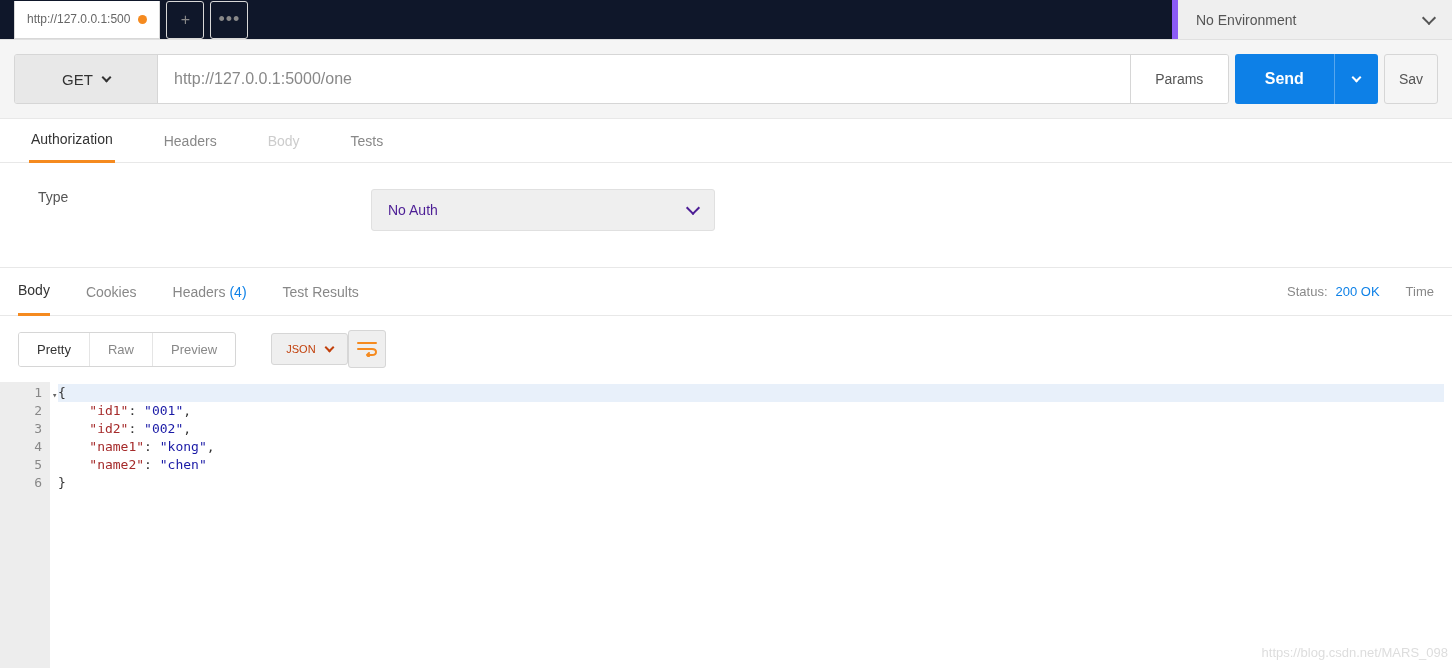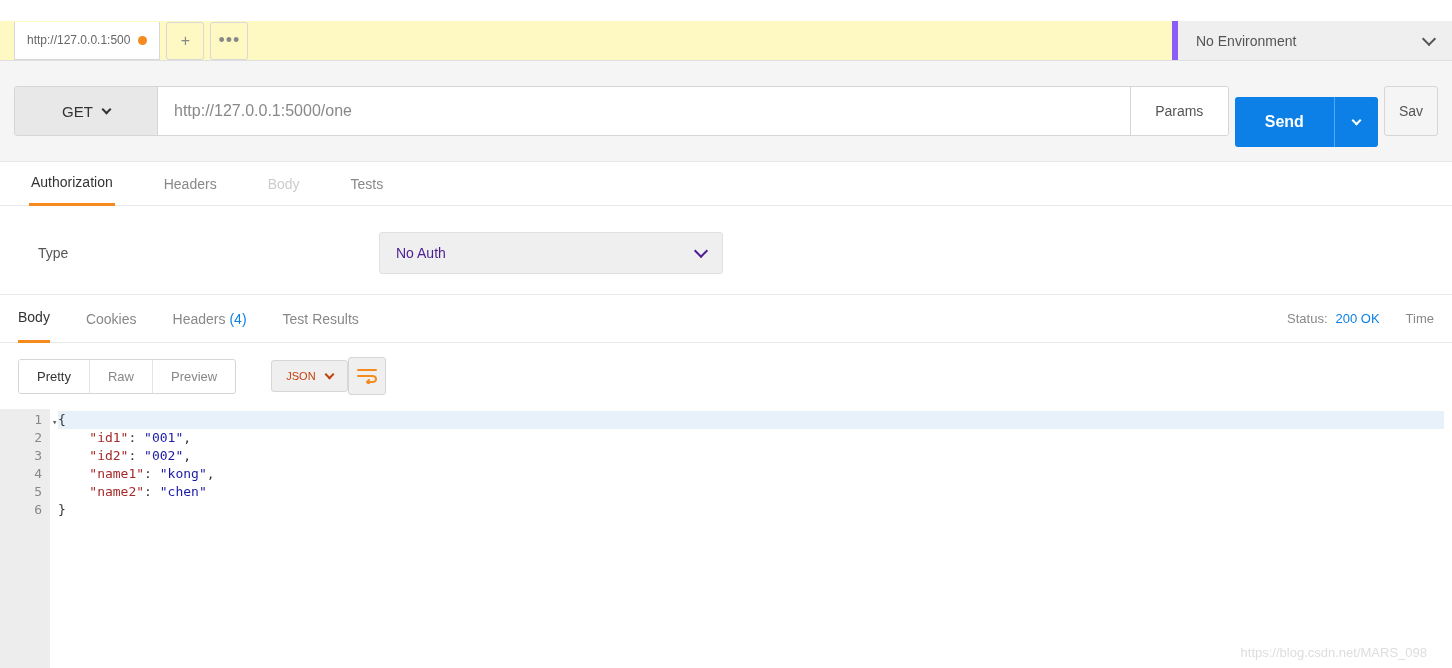--- a/index.html
+++ b/index.html
@@ -1,46 +1,46 @@
 <!DOCTYPE html>
 <html><head>
 <meta charset="utf-8">
 <style>
 * { box-sizing: border-box; margin: 0; padding: 0; }
 body { font-family: -apple-system, BlinkMacSystemFont, "Segoe UI", Helvetica, Arial, sans-serif; font-size: 13px; color: #333; background: #fff; width: 1452px; height: 668px; overflow: hidden; }
 
 
-.topbar { display: flex; align-items: stretch; height: 40px; border-bottom: 1px solid #e0e0e0; background: #fef9c3; margin-top: 21px; }
+.topbar { display: flex; align-items: stretch; height: 40px; border-bottom: 1px solid #e0e0e0; background: #0f172a; }
 .tabs-area { display: flex; align-items: center; flex: 1; padding-left: 14px; }
 .tab { display: flex; align-items: center; height: 38px; padding: 0 12px; border: 1px solid #d8d8d8; background: #fff; color: #666; font-size: 12px; border-top: none; max-width: 170px; }
 .tab-title { white-space: nowrap; overflow: hidden; text-overflow: clip; }
 .dot-orange { width: 9px; height: 9px; border-radius: 50%; background: #f58a1f; margin-left: 8px; flex-shrink: 0; }
 .tab-add { width: 38px; height: 38px; border: 1px solid #d8d8d8; display: flex; align-items: center; justify-content: center; color: #888; margin-left: 6px; border-radius: 3px; font-size: 16px; }
 .tab-more { width: 38px; height: 38px; border: 1px solid #d8d8d8; display: flex; align-items: center; justify-content: center; color: #888; margin-left: 6px; border-radius: 3px; font-size: 18px; letter-spacing: 1px; }
 .env-select { width: 280px; display: flex; align-items: center; justify-content: space-between; padding: 0 18px; border-left: 6px solid #8b5cf6; background: #efefef; color: #555; font-size: 14px; margin-left: 14px; }
 
 
 .req-row { display: flex; align-items: center; background: #f5f5f5; padding: 14px; gap: 6px; border-bottom: 1px solid #e8e8e8; }
 .url-group { display: flex; flex: 1; height: 50px; border: 1px solid #d6d6d6; border-radius: 3px; overflow: hidden; }
 .method-select { width: 143px; display: flex; align-items: center; justify-content: center; gap: 10px; background: #e8e8e8; border-right: 1px solid #d6d6d6; color: #333; font-size: 15px; }
 .url-input { flex: 1; display: flex; align-items: center; padding: 0 16px; background: #fff; color: #888; font-size: 16px; }
 .params-btn { width: 98px; display: flex; align-items: center; justify-content: center; background: #fff; border-left: 1px solid #d6d6d6; color: #555; font-size: 14px; }
-.send-group { display: flex; height: 50px; background: #0d80e7; border-radius: 3px; overflow: hidden; margin-top: 22px; }
+.send-group { display: flex; height: 50px; background: #0d80e7; border-radius: 3px; overflow: hidden; }
 .send-btn { padding: 0 30px; display: flex; align-items: center; color: #fff; font-size: 16px; font-weight: 600; }
 .send-dd { width: 44px; display: flex; align-items: center; justify-content: center; border-left: 1px solid rgba(255,255,255,.3); color: #fff; }
 .save-btn { height: 50px; padding: 0 14px; display: flex; align-items: center; border: 1px solid #d6d6d6; background: #f5f5f5; color: #555; border-radius: 3px; font-size: 14px; }
 
 
 .req-tabs { display: flex; align-items: center; height: 44px; padding: 0 18px; gap: 36px; border-bottom: 1px solid #e8e8e8; background: #fff; }
 .req-tab { color: #888; font-size: 14px; padding: 0 2px; height: 44px; display: flex; align-items: center; margin-left: 11px; }
 .req-tab.active { color: #333; border-bottom: 3px solid #f58a1f; }
 .req-tab.disabled { color: #ccc; }
 
 
-.auth-section { display: flex; align-items: center; padding: 26px 18px 20px 38px; gap: 36px; border-bottom: 1px solid #e8e8e8; background: #fff; }
+.auth-section { display: flex; padding: 26px 18px 36px 38px; gap: 28px; border-bottom: 1px solid #e8e8e8; background: #fff; }
 .auth-label { font-size: 14px; color: #555; width: 305px; }
 .auth-select { width: 344px; height: 42px; display: flex; align-items: center; justify-content: space-between; padding: 0 16px; background: #efefef; border: 1px solid #e0e0e0; border-radius: 3px; color: #4c1d95; font-size: 14px; }
 
 
 .resp-tabs { display: flex; align-items: center; height: 48px; padding: 0 18px; gap: 36px; border-bottom: 1px solid #e8e8e8; background: #fff; position: relative; }
 .resp-tab { color: #888; font-size: 14px; height: 48px; display: flex; align-items: center; }
 .resp-tab.active { color: #333; border-bottom: 3px solid #f58a1f; }
 .resp-tab .count { color: #0d80e7; margin-left: 4px; }
 .status-area { position: absolute; right: 18px; display: flex; align-items: center; gap: 8px; font-size: 13px; color: #888; }
 .status-area .ok { color: #0d80e7; margin-right: 18px; }
@@ -59,21 +59,21 @@
 .gutter { width: 50px; text-align: right; padding-right: 8px; background: #ededed; color: #888; padding-top: 2px; }
 .gutter div { height: 18px; line-height: 18px; position: relative; }
 .fold-marker { position: absolute; left: 52px; top: 2px; font-size: 9px; color: #666; }
 .code { flex: 1; padding: 2px 8px; }
 .code .line { height: 18px; line-height: 18px; white-space: pre; }
 .code .line.hl { background: #e8f0fa; }
 .k { color: #a52a2a; }
 .v { color: #1a1aa6; }
 .p { color: #333; }
 
-.watermark { position: absolute; bottom: 8px; right: 25px; color: #ddd; font-size: 13px; }
+.watermark { position: absolute; bottom: 8px; right: 4px; color: #ddd; font-size: 13px; }
 
 .chev { display: inline-block; width: 10px; height: 10px; border-right: 2px solid currentColor; border-bottom: 2px solid currentColor; transform: rotate(45deg); margin-top: -4px; }
 .chev-sm { width: 7px; height: 7px; border-width: 2px; }
 </style>
 </head>
 <body>
 
 <div class="topbar">
   <div class="tabs-area">
     <div class="tab">

